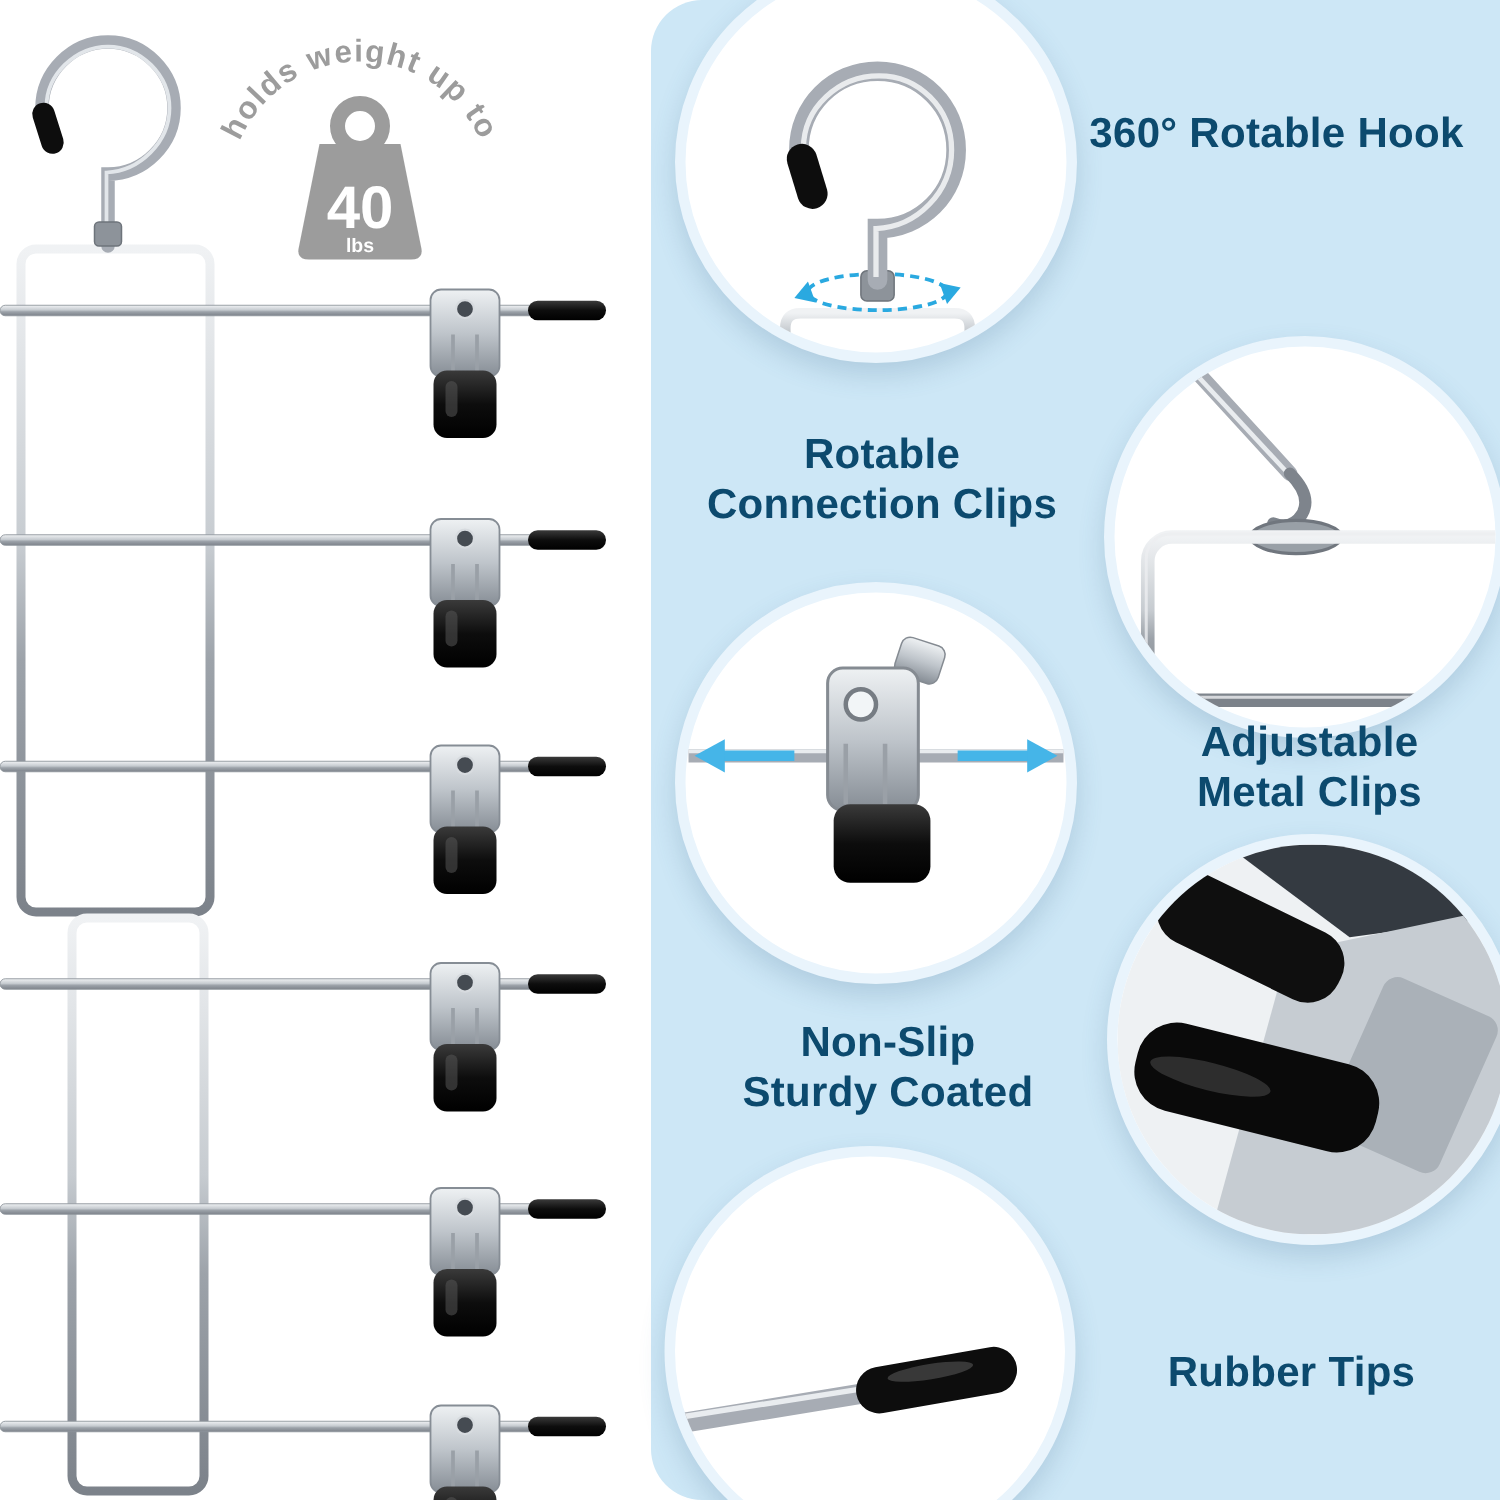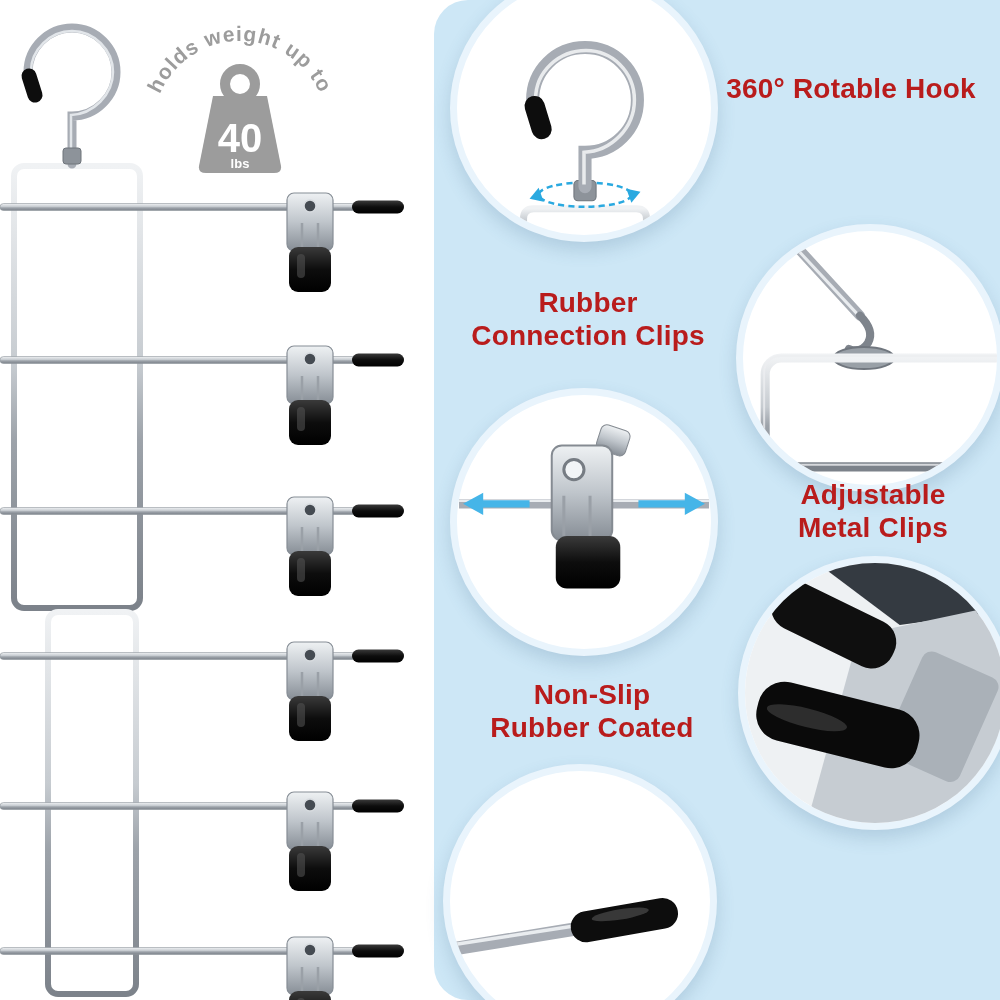--- a/index.html
+++ b/index.html
@@ -21,21 +21,21 @@
     border:7px solid #e9f4fc;box-shadow:0 8px 18px rgba(60,100,135,.20);
     overflow:hidden;
   }
   .bubble svg{display:block;width:100%;height:100%;}
   .b1{left:450px;top:-26px;width:254px;height:254px;}
   .b2{left:736px;top:224px;width:254px;height:254px;}
   .b3{left:450px;top:388px;width:254px;height:254px;}
   .b4{left:738px;top:556px;width:260px;height:260px;}
   .b5{left:443px;top:764px;width:260px;height:260px;}
   .callout{
-    position:absolute;text-align:center;color:#b91c1c;
+    position:absolute;text-align:center;color:#0c4a6e;
     font-weight:bold;font-size:28px;line-height:1.18;letter-spacing:.2px;
   }
   .c1{left:708px;top:72px;width:286px;}
   .c2{left:444px;top:286px;width:288px;}
   .c3{left:742px;top:478px;width:262px;}
   .c4{left:442px;top:678px;width:300px;}
   .c5{left:736px;top:898px;width:250px;}
 </style>
 </head>
 <body>
@@ -177,25 +177,28 @@
       <line x1="6" y1="168" x2="128" y2="149" stroke="#e9ecef" stroke-width="3.5"></line>
       <line x1="132" y1="151" x2="206" y2="138" stroke="#0d0d0d" stroke-width="30" stroke-linecap="round"></line>
       <ellipse cx="165" cy="139" rx="28" ry="5" fill="#ffffff" opacity="0.18" transform="rotate(-9 165 139)"></ellipse>
     </svg>
   </div>
 
   <div class="callout c1">
     <div>360° Rotable Hook</div>
   </div>
   <div class="callout c2">
-    <div>Rubber</div>
+    <div>Rotable</div>
     <div>Connection Clips</div>
   </div>
   <div class="callout c3">
     <div>Adjustable</div>
     <div>Metal Clips</div>
   </div>
   <div class="callout c4">
     <div>Non-Slip</div>
-    <div>Rubber Coated</div>
+    <div>Sturdy Coated</div>
+  </div>
+  <div class="callout c5">
+    <div>Rubber Tips</div>
   </div>
 
 </div>
 
 </body></html>

